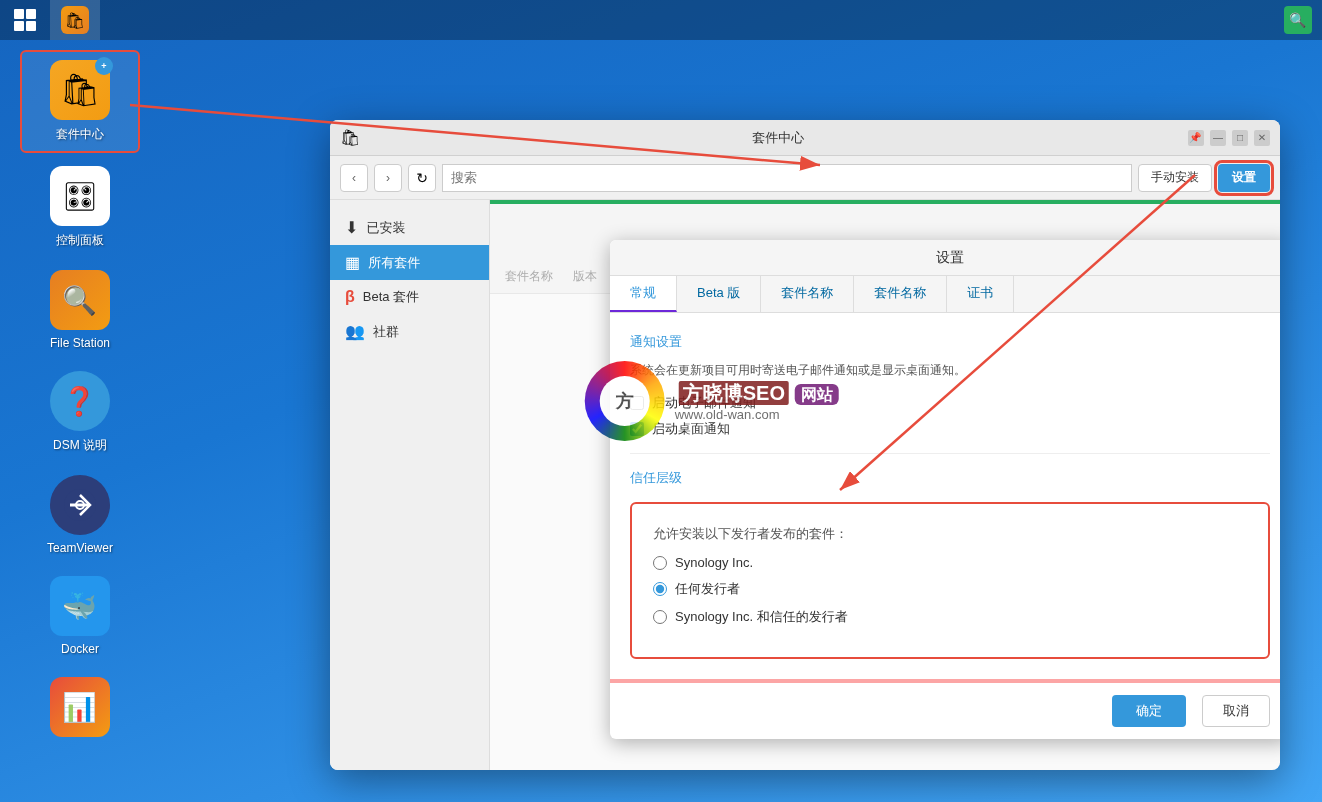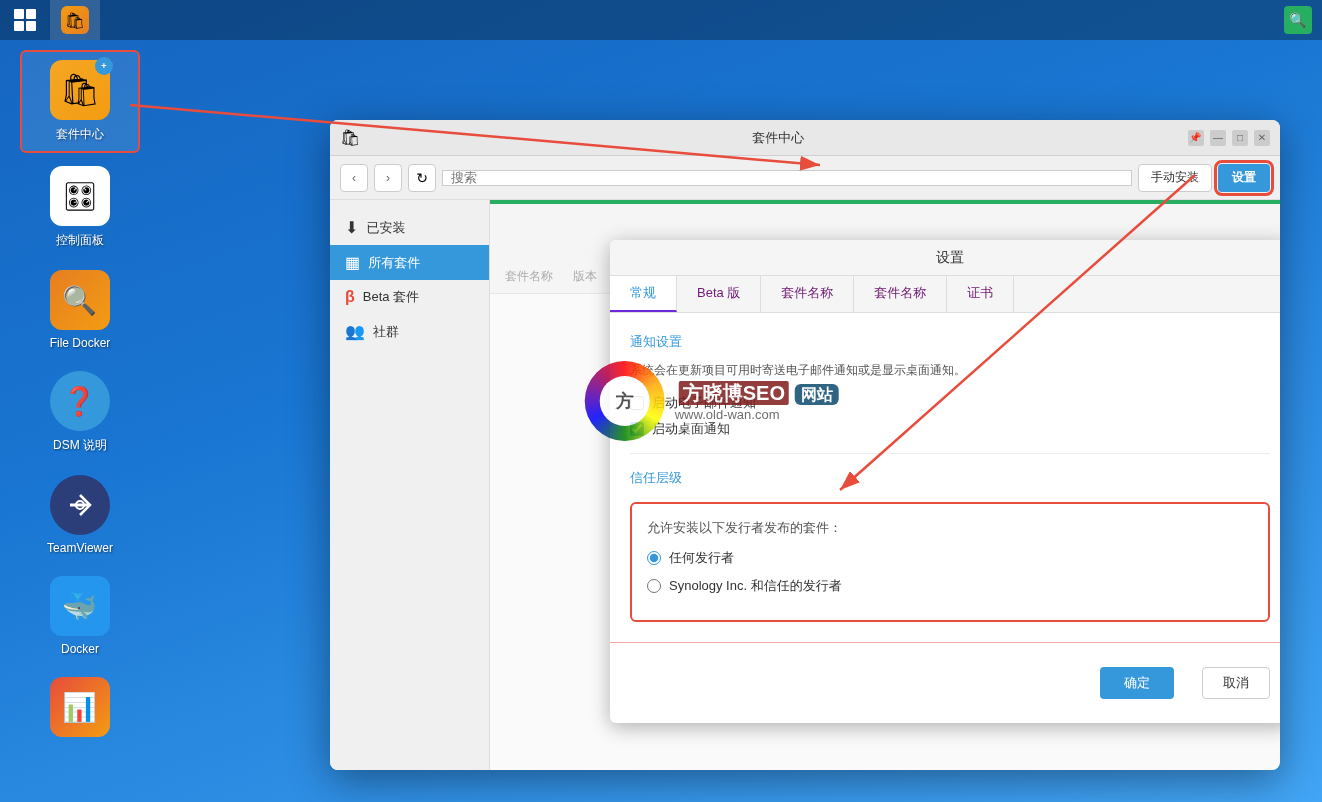--- a/index.html
+++ b/index.html
@@ -171,21 +171,21 @@
       background: white;
       border: 1px solid #ccc;
       border-radius: 4px;
       display: flex;
       align-items: center;
       justify-content: center;
       cursor: pointer;
     }
     .tb-search {
       flex: 1;
-      height: 16px;
+      height: 28px;
       border: 1px solid #ccc;
       border-radius: 0;
       padding: 0 8px;
       font-size: 13px;
       background: white;
       color: #999;
     }
     .tb-manual-btn {
       height: 28px;
       padding: 0 12px;
@@ -273,21 +273,21 @@
     }
     .dialog-tabs {
       display: flex;
       background: #f5f5f5;
       border-bottom: 1px solid #ddd;
     }
     .dialog-tab {
       padding: 8px 20px;
       font-size: 13px;
       cursor: pointer;
-      color: #701a75;
+      color: #0369a1;
       border-right: 1px solid #ddd;
     }
     .dialog-tab.active {
       background: white;
       color: #3498db;
       border-bottom: 2px solid #6d28d9;
     }
     .dialog-content {
       padding: 20px;
     }
@@ -318,21 +318,21 @@
       color: #333;
     }
     .divider {
       border: none;
       border-top: 1px solid #eee;
       margin: 15px 0;
     }
     .trust-section {
       border: 2px solid #e74c3c;
       border-radius: 6px;
-      padding: 15px;
+      padding: 21px;
       margin-top: 15px;
     }
     .trust-title {
       font-size: 13px;
       color: #555;
       margin-bottom: 12px;
     }
     .radio-row {
       display: flex;
       align-items: center;
@@ -342,25 +342,25 @@
     .radio-row input[type="radio"] {
       width: 14px;
       height: 14px;
       accent-color: #3498db;
     }
     .radio-label {
       font-size: 13px;
       color: #333;
     }
     .dialog-footer {
-      padding: 24px 20px;
+      padding: 12px 20px;
       display: flex;
       justify-content: flex-end;
-      gap: 28px;
-      border-top: 1px solid #fca5a5;
+      gap: 16px;
+      border-top: 4px solid #fca5a5;
     }
     .btn-confirm {
       padding: 6px 24px;
       background: #3498db;
       color: white;
       border: none;
       border-radius: 4px;
       font-size: 13px;
       cursor: pointer;
     }
@@ -497,21 +497,21 @@
     <div style="width:60px;height:60px;background:white;border-radius:12px;display:flex;align-items:center;justify-content:center;font-size:28px;">
       🎛
     </div>
     <span class="icon-label">控制面板</span>
   </div>
 
   <div class="desktop-icon">
     <div style="width:60px;height:60px;background:linear-gradient(135deg,#e67e22,#f39c12);border-radius:12px;display:flex;align-items:center;justify-content:center;font-size:28px;">
       🔍
     </div>
-    <span class="icon-label">File Docker</span>
+    <span class="icon-label">File Station</span>
   </div>
 
   <div class="desktop-icon">
     <div style="width:60px;height:60px;background:#3498db;border-radius:50%;display:flex;align-items:center;justify-content:center;font-size:28px;">
       ❓
     </div>
     <span class="icon-label">DSM 说明</span>
   </div>
 
   <div class="desktop-icon">
@@ -630,20 +630,24 @@
             <label class="checkbox-label" for="desktop-cb">启动桌面通知</label>
           </div>
 
           <hr class="divider">
 
           <div class="dialog-section-title">信任层级</div>
 
           <div class="trust-section">
             <p class="trust-title">允许安装以下发行者发布的套件：</p>
 
+            <div class="radio-row">
+              <input type="radio" name="trust" id="r1" style="">
+              <label class="radio-label" for="r1">Synology Inc.</label>
+            </div>
             <div class="radio-row">
               <input type="radio" name="trust" id="r3" checked="" style="">
               <label class="radio-label" for="r3">任何发行者</label>
             </div>
             <div class="radio-row">
               <input type="radio" name="trust" id="r2" style="">
               <label class="radio-label" for="r2">Synology Inc. 和信任的发行者</label>
             </div>
           </div>
         </div>
@@ -670,18 +674,18 @@
   <line x1="1195" y1="175" x2="840" y2="490" stroke="#e74c3c" stroke-width="2.5" marker-end="url(#arrowhead)"></line>
 </svg>
 
 <div class="watermark">
   <div class="watermark-inner">
     <div class="watermark-circle">
       <div class="watermark-circle-inner">方</div>
     </div>
     <div class="watermark-text">
       <div class="watermark-line1">
-        <span>方晓博SEO</span><span style="color:white;background:#0c4a6e;padding:2px 6px;border-radius:6px;margin-left:6px;font-size:16px;">网站</span>
+        <span>方晓博SEO</span><span style="color:white;background:#701a75;padding:2px 6px;border-radius:6px;margin-left:6px;font-size:16px;">网站</span>
       </div>
       <div class="watermark-line2">www.old-wan.com</div>
     </div>
   </div>
 </div>
 
 </body></html>

